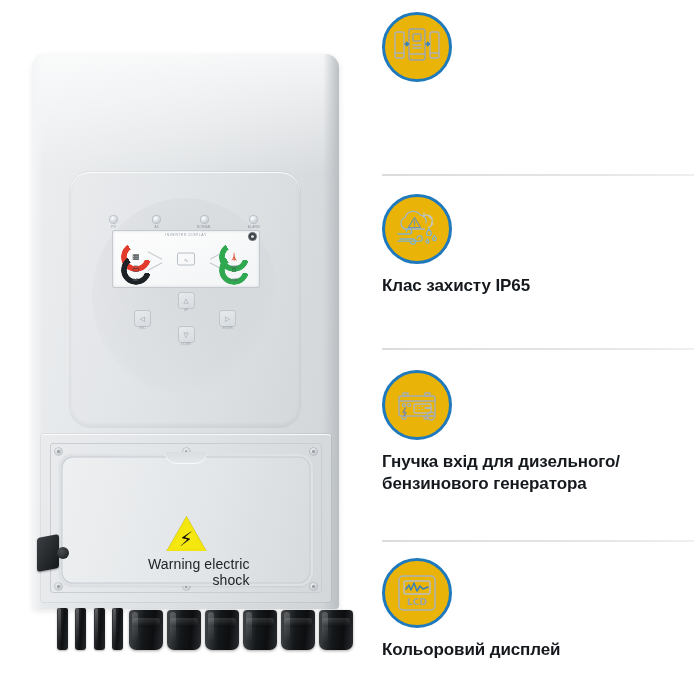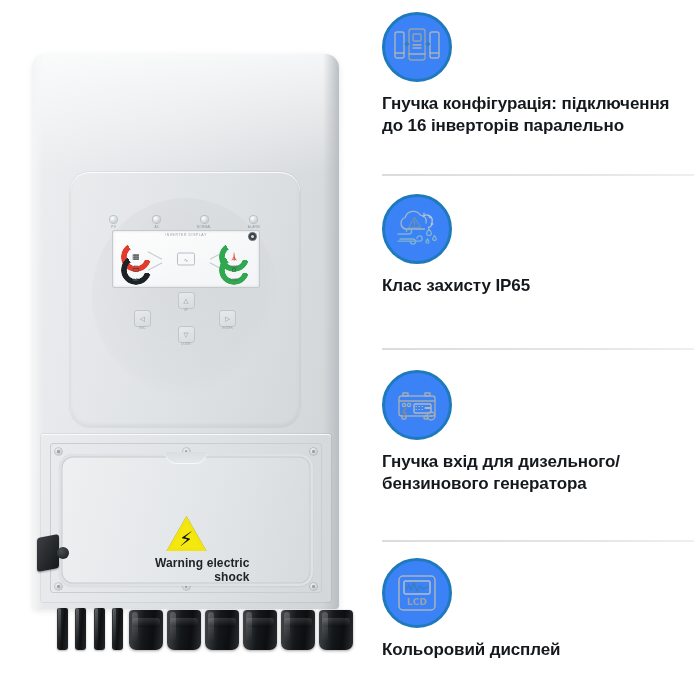--- a/index.html
+++ b/index.html
@@ -164,21 +164,21 @@
   .warn{position:absolute;left:50%;top:62px;transform:translateX(-50%);
     display:flex;flex-direction:column;align-items:center;}
   .tri{width:0;height:0;border-left:20px solid transparent;border-right:20px solid transparent;
     border-bottom:35px solid #f2e40f;position:relative;
     filter:drop-shadow(0 0 .5px rgba(0,0,0,.5));}
   .tri:after{content:"";position:absolute;left:-15px;top:6px;
     width:0;height:0;border-left:15px solid transparent;border-right:15px solid transparent;
     border-bottom:26px solid #f4e80f;}
   .bolt{position:absolute;left:50%;top:13px;transform:translateX(-50%);
     font-size:20px;line-height:1;color:#111;z-index:3;font-weight:bold;}
-  .warn-txt{margin-top:5px;font-size:12px;color:#202428;font-weight:bold;letter-spacing:.1px;text-align:right;}
+  .warn-txt{margin-top:5px;font-size:14px;color:#202428;font-weight:normal;letter-spacing:.1px;text-align:right;}
 
   
   .dc-switch{position:absolute;left:4px;top:482px;}
   .dcs-knob{position:absolute;left:0;top:0;width:22px;height:34px;border-radius:3px;
     background:linear-gradient(120deg,#3b3f43,#15181a);transform:skewY(-10deg);
     box-shadow:0 1px 2px rgba(0,0,0,.35);}
   .dcs-stem{position:absolute;left:20px;top:11px;width:12px;height:12px;border-radius:50%;
     background:radial-gradient(circle at 35% 32%,#4a4f53,#17191b);}
 
   
@@ -197,21 +197,21 @@
     background:linear-gradient(180deg,rgba(255,255,255,.2),rgba(255,255,255,0));border-radius:3px;}
 
   
   .features{position:absolute;left:372px;top:0;width:328px;height:700px;}
   .feature{position:absolute;left:10px;width:310px;}
   .f-icon{
     width:70px;height:70px;border-radius:50%;
     border:3.5px solid #1f79bd;
     box-sizing:border-box;
     display:flex;align-items:center;justify-content:center;
-    background:#3b82f6;
+    background:#eab308;
   }
   .f-icon svg{display:block;}
   .f-text{
     margin-top:11px;font-size:17px;line-height:1.30;font-weight:bold;
     color:#15191d;letter-spacing:-.1px;max-width:300px;
   }
   .f-div{position:absolute;left:10px;width:312px;height:2px;
     background:linear-gradient(90deg,#dcdcdc,#e6e6e6 70%,#efefef);}
 
   .pos1{top:12px;}  .div1{top:174px;}
@@ -363,21 +363,20 @@
           <line x1="19" y1="21" x2="27" y2="21" stroke="#a8b1b9"></line>
           <line x1="15" y1="27" x2="31" y2="27" stroke="#a8b1b9"></line>
           <g stroke="#2f7fc4" stroke-width="1.6">
             <line x1="11" y1="17" x2="14" y2="17"></line>
             <path d="M12.5 15.4 L14.4 17 L12.5 18.6" fill="none"></path>
             <line x1="32" y1="17" x2="35" y2="17"></line>
             <path d="M33.5 15.4 L35.4 17 L33.5 18.6" fill="none"></path>
           </g>
         </svg>
       </div>
-      <div class="f-text">Гнучка конфігурація: підключення до 16 інверторів паралельно</div>
     </div>
     <div class="f-div div1"></div>
 
     <div class="feature pos2">
       <div class="f-icon">
         <svg width="48" height="42" viewBox="0 0 48 42" fill="none" stroke="#9fb7c9" stroke-width="1.3" stroke-linecap="round" stroke-linejoin="round">
           <path d="M33 15a6 6 0 0 0-5.6-7.9 8.5 8.5 0 0 0-15.2 2.4A6 6 0 0 0 12.5 21h19"></path>
           <path d="M30 8.5a5.5 5.5 0 0 1 9 5.5 4.5 4.5 0 0 1-3.5 5.5" stroke="#b9c8d4"></path>
           <path d="M21.5 9.5 L27.5 19.5 H15.5 Z" stroke="#6f93ad" stroke-width="1.2"></path>
           <line x1="21.5" y1="13" x2="21.5" y2="16" stroke="#6f93ad"></line>

